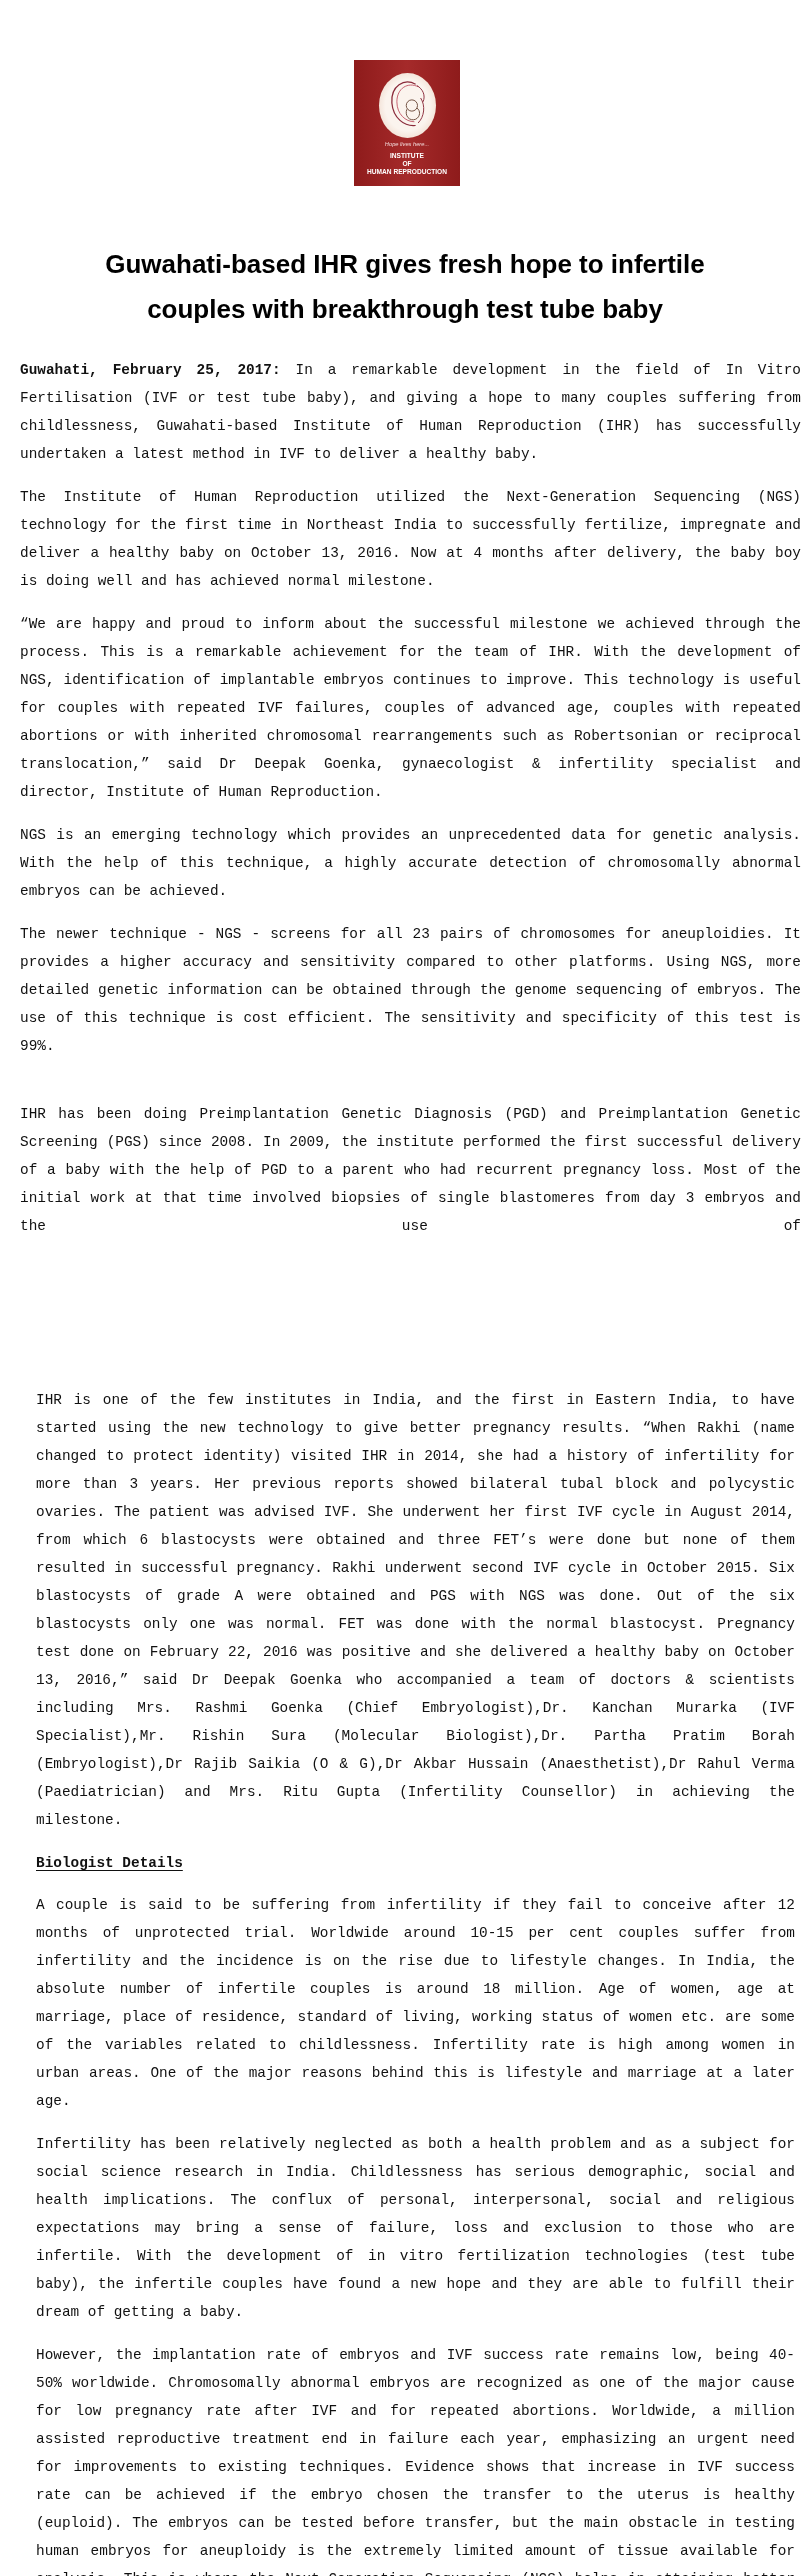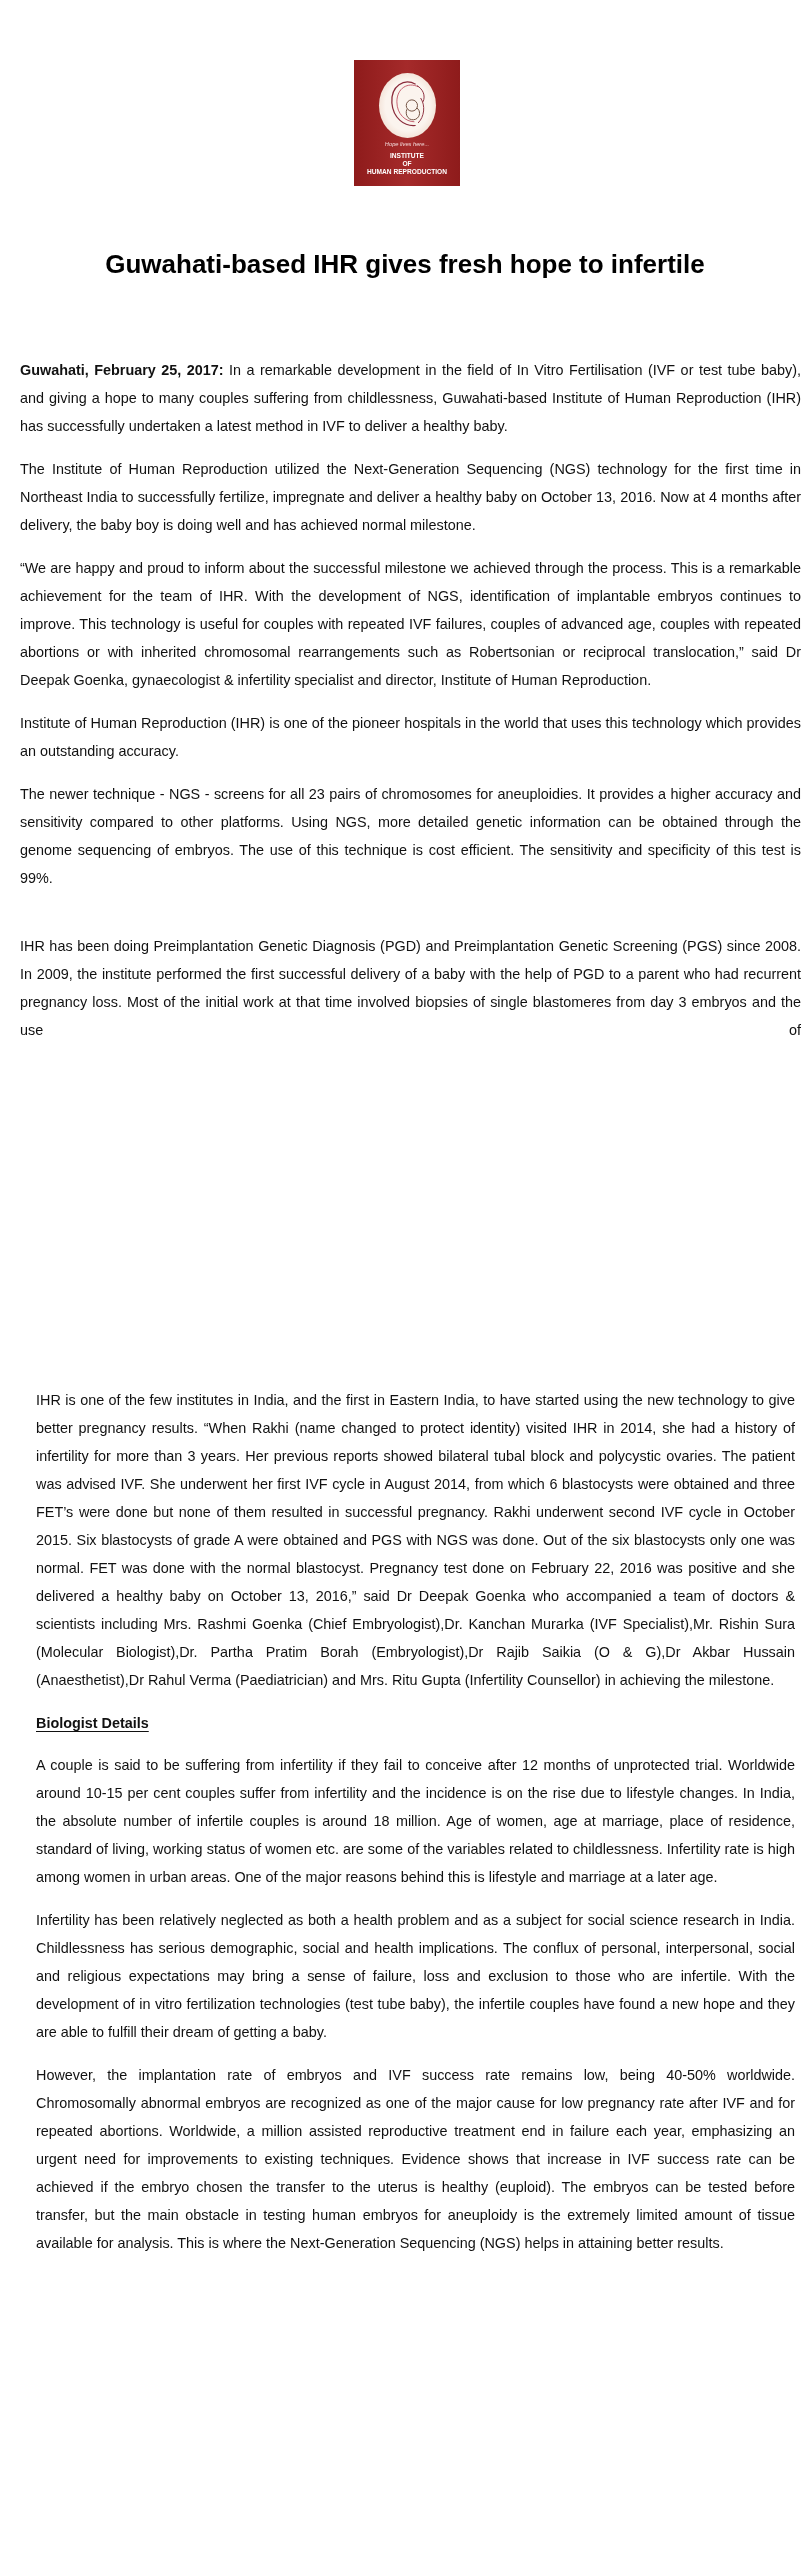--- a/index.html
+++ b/index.html
@@ -22,21 +22,21 @@
     position: absolute; left: 0; right: 0; top: 92px;
     font-family: "Liberation Sans", sans-serif; font-weight: bold; font-size: 6.6px; line-height: 8.2px; color: #ffffff;
   }
   .logo .org span { display: block; }
   .title {
     position: absolute; left: 0; top: 242px; width: 810px; text-align: center;
     font-family: "Liberation Sans", sans-serif; font-weight: bold; font-size: 26px; line-height: 45px;
     letter-spacing: 0px; color: #000;
   }
   .title span { display: block; }
-  .page { position: absolute; font-family: Liberation Sans, sans-serif; font-size: 14.4px; line-height: 28px; text-align: justify; color: #111; }
+  .page { position: absolute; font-family: Liberation Mono, monospace; font-size: 14.4px; line-height: 28px; text-align: justify; color: #111; }
   .page1 { left: 20px; top: 356px; width: 781px; }
   .page2 { left: 36px; top: 1386px; width: 759px; }
   .page p { margin: 0 0 15px 0; }
   .page p.flush { margin-bottom: 0; margin-top: 40px; }
   .dateline { font-weight: bold; }
   .section-heading { font-weight: bold; text-decoration: underline; text-decoration-thickness: 1.3px; text-underline-offset: 3.1px; margin: 5px 0 14px 0 !important; }
   .page2 .first-cont { margin-bottom: 15px; }
 </style>
 </head>
 <body>
@@ -55,27 +55,28 @@
   <div class="tagline">Hope lives here...</div>
   <div class="org">
     <span>INSTITUTE</span>
     <span>OF</span>
     <span>HUMAN REPRODUCTION</span>
   </div>
 </div>
 
 <h1 class="title" style="margin:0;">
   <span>Guwahati-based IHR gives fresh hope to infertile</span>
+  <span>couples with breakthrough test tube baby</span>
 </h1>
 
 <div class="page page1">
   <p><span class="dateline">Guwahati, February 25, 2017:</span><span> In a remarkable development in the field of In Vitro Fertilisation (IVF or test tube baby), and giving a hope to many couples suffering from childlessness, Guwahati-based Institute of Human Reproduction (IHR) has successfully undertaken a latest method in IVF to deliver a healthy baby.</span></p>
   <p>The Institute of Human Reproduction utilized the Next-Generation Sequencing (NGS) technology for the first time in Northeast India to successfully fertilize, impregnate and deliver a healthy baby on October 13, 2016. Now at 4 months after delivery, the baby boy is doing well and has achieved normal milestone.</p>
   <p>“We are happy and proud to inform about the successful milestone we achieved through the process. This is a remarkable achievement for the team of IHR. With the development of NGS, identification of implantable embryos continues to improve. This technology is  useful for couples with repeated IVF failures, couples of advanced age, couples with repeated abortions or with inherited chromosomal rearrangements such as Robertsonian or reciprocal translocation,” said Dr Deepak Goenka, gynaecologist &amp; infertility specialist and director, Institute of Human Reproduction.</p>
-  <p>Institute of Human Reproduction (IHR) is one of the pioneer hospitals in the world that uses this technology which provides an outstanding accuracy.</p>
+  <p>NGS is an emerging technology which provides an unprecedented data for genetic analysis. With the help of this technique, a highly accurate detection of chromosomally abnormal embryos can be achieved.</p>
   <p>The newer technique - NGS - screens for all 23 pairs of chromosomes for aneuploidies. It provides a higher accuracy and sensitivity compared to other platforms. Using NGS, more detailed genetic information can be obtained through the genome sequencing of embryos. The use of this technique is cost efficient. The sensitivity and specificity of this test is 99%.</p>
   <p class="flush" style="text-align-last: justify;">IHR has been doing Preimplantation Genetic Diagnosis (PGD) and Preimplantation Genetic Screening (PGS) since 2008. In 2009, the institute performed the first successful delivery of a baby with the help of PGD to a parent who had recurrent pregnancy loss. Most of the initial work at that time involved biopsies of single blastomeres from day 3 embryos and the use of</p>
 </div>
 
 <div class="page page2">
   <p>IHR is one of the few institutes in India, and the first in Eastern India, to have started using the new technology to give better pregnancy results. “When Rakhi (name changed to protect identity) visited IHR in 2014, she had a history of infertility for more than 3 years. Her previous reports showed bilateral tubal block and polycystic ovaries. The patient was advised IVF. She underwent her first IVF cycle in August 2014, from which 6 blastocysts were obtained and three FET’s were done but none of them resulted in successful pregnancy. Rakhi underwent second IVF cycle in October 2015. Six blastocysts of grade A were obtained and PGS with NGS was done. Out of the six blastocysts only one was normal. FET was done with the normal blastocyst. Pregnancy test done on February 22, 2016 was positive and she delivered a healthy baby on October 13, 2016,” said Dr Deepak Goenka who accompanied a team of doctors &amp; scientists including Mrs. Rashmi Goenka (Chief Embryologist),Dr. Kanchan Murarka (IVF Specialist),Mr. Rishin Sura (Molecular Biologist),Dr. Partha Pratim Borah (Embryologist),Dr Rajib Saikia (O &amp; G),Dr Akbar Hussain (Anaesthetist),Dr Rahul Verma (Paediatrician) and Mrs. Ritu Gupta (Infertility Counsellor) in achieving the milestone.</p>
   <p class="section-heading">Biologist Details</p>
   <p>A couple is said to be suffering from infertility if they fail to conceive after 12 months of unprotected trial. Worldwide around 10-15 per cent couples suffer from infertility and the incidence is on the rise due to lifestyle changes. In India, the absolute number of infertile couples is around 18 million. Age of women, age at marriage, place of residence, standard of living, working status of women etc. are some of the variables related to childlessness. Infertility rate is high among women in urban areas. One of the major reasons behind this is lifestyle and marriage at a later age.</p>
   <p>Infertility has been relatively neglected as both a health problem and as a subject for social science research in India. Childlessness has serious demographic, social and health implications. The conflux of personal, interpersonal, social and religious expectations may bring a sense of failure, loss and exclusion to those who are infertile. With the development of in vitro fertilization technologies (test tube baby), the infertile couples have found a new hope and they are able to fulfill their dream of getting a baby.</p>
   <p>However, the implantation rate of embryos and IVF success rate remains low, being 40-50% worldwide. Chromosomally abnormal embryos are recognized as one of the major cause for low pregnancy rate after IVF and for repeated abortions. Worldwide, a million assisted reproductive treatment end in failure each year, emphasizing an urgent need for improvements to existing techniques. Evidence shows that increase in IVF success rate can be achieved if the embryo chosen the transfer to the uterus is healthy (euploid). The embryos can be tested before transfer, but the main obstacle in testing human embryos for aneuploidy is the extremely limited amount of tissue available for analysis. This is where the Next-Generation Sequencing (NGS) helps in attaining better results.</p>

